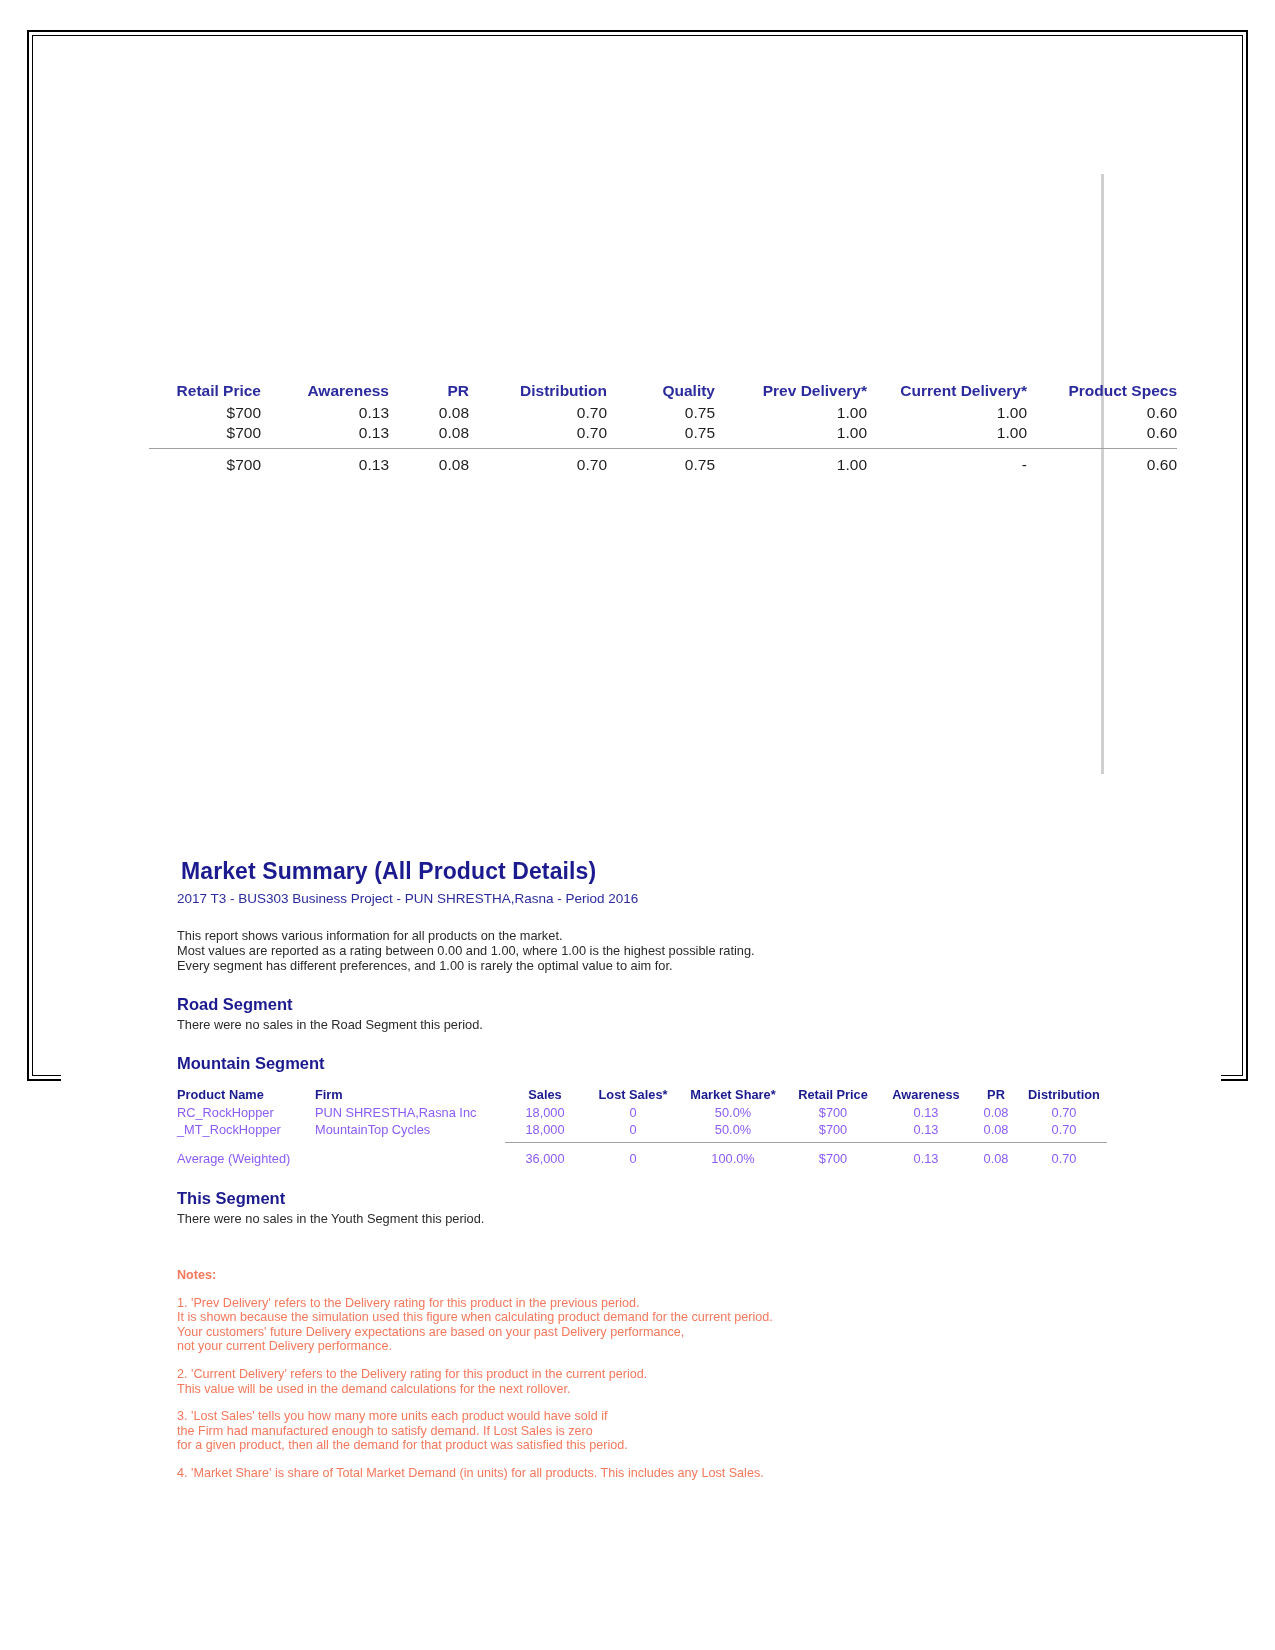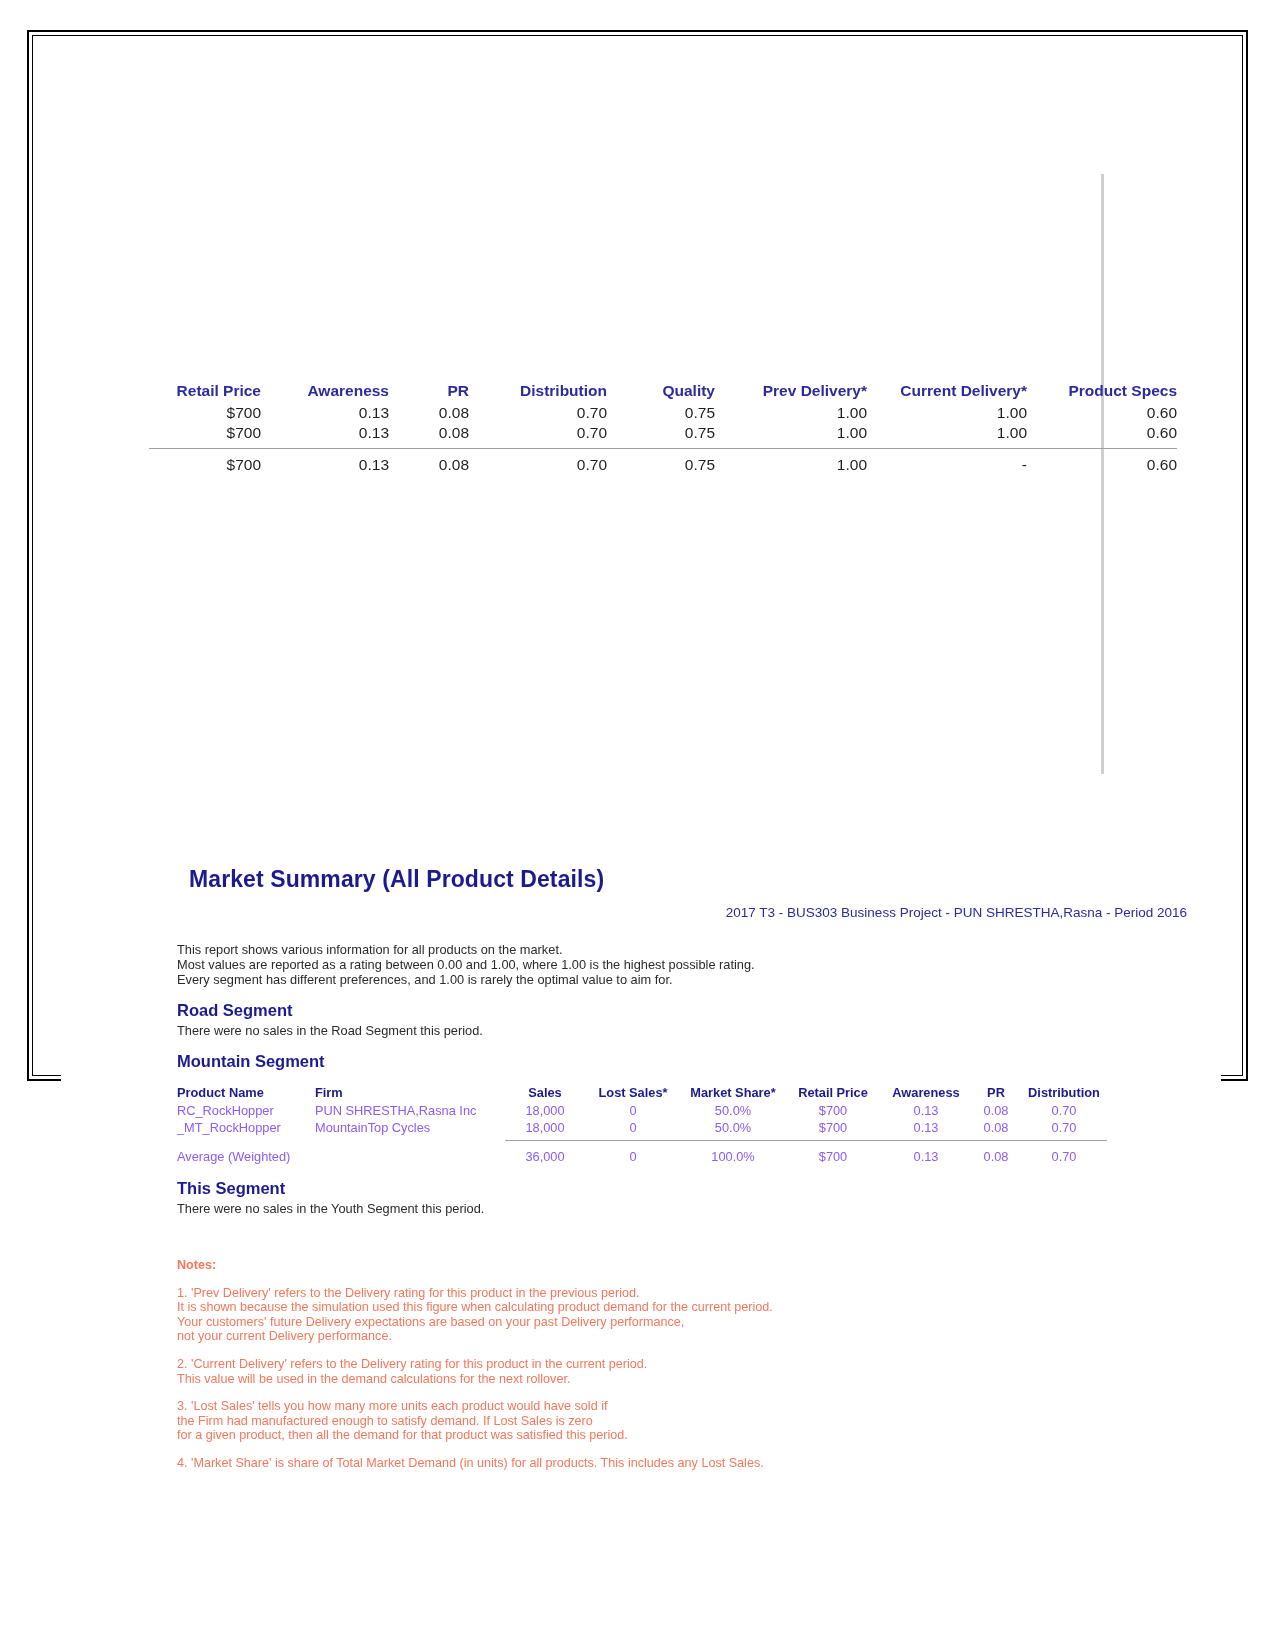--- a/index.html
+++ b/index.html
@@ -105,41 +105,40 @@
     position: absolute;
     left: 116px;
     top: 790px;
     width: 1010px;
   }
   #report-title {
     color: #1b1b8f;
     font-weight: bold;
     font-size: 23px;
     letter-spacing: 0.1px;
-    margin: 12px;
+    margin: 4px;
   }
   #report-subtitle {
     color: #2b2b9e;
     font-size: 13.5px;
     margin: 6px 0 9px 0;
-    text-align: right;
   }
   .intro {
     color: #2a2a2a;
     font-size: 12.8px;
     line-height: 15px;
     margin: 22px 0 8px 0;
   }
   .intro div { white-space: nowrap; }
 
   h2.section {
     color: #1b1b8f;
     font-weight: bold;
     font-size: 16.5px;
-    margin: 14px 0 3px 0;
+    margin: 22px 0 3px 0;
   }
   .section-note {
     color: #2a2a2a;
     font-size: 12.8px;
     margin: 0;
   }
 
   
   #seg-table {
     margin-top: 14px;

